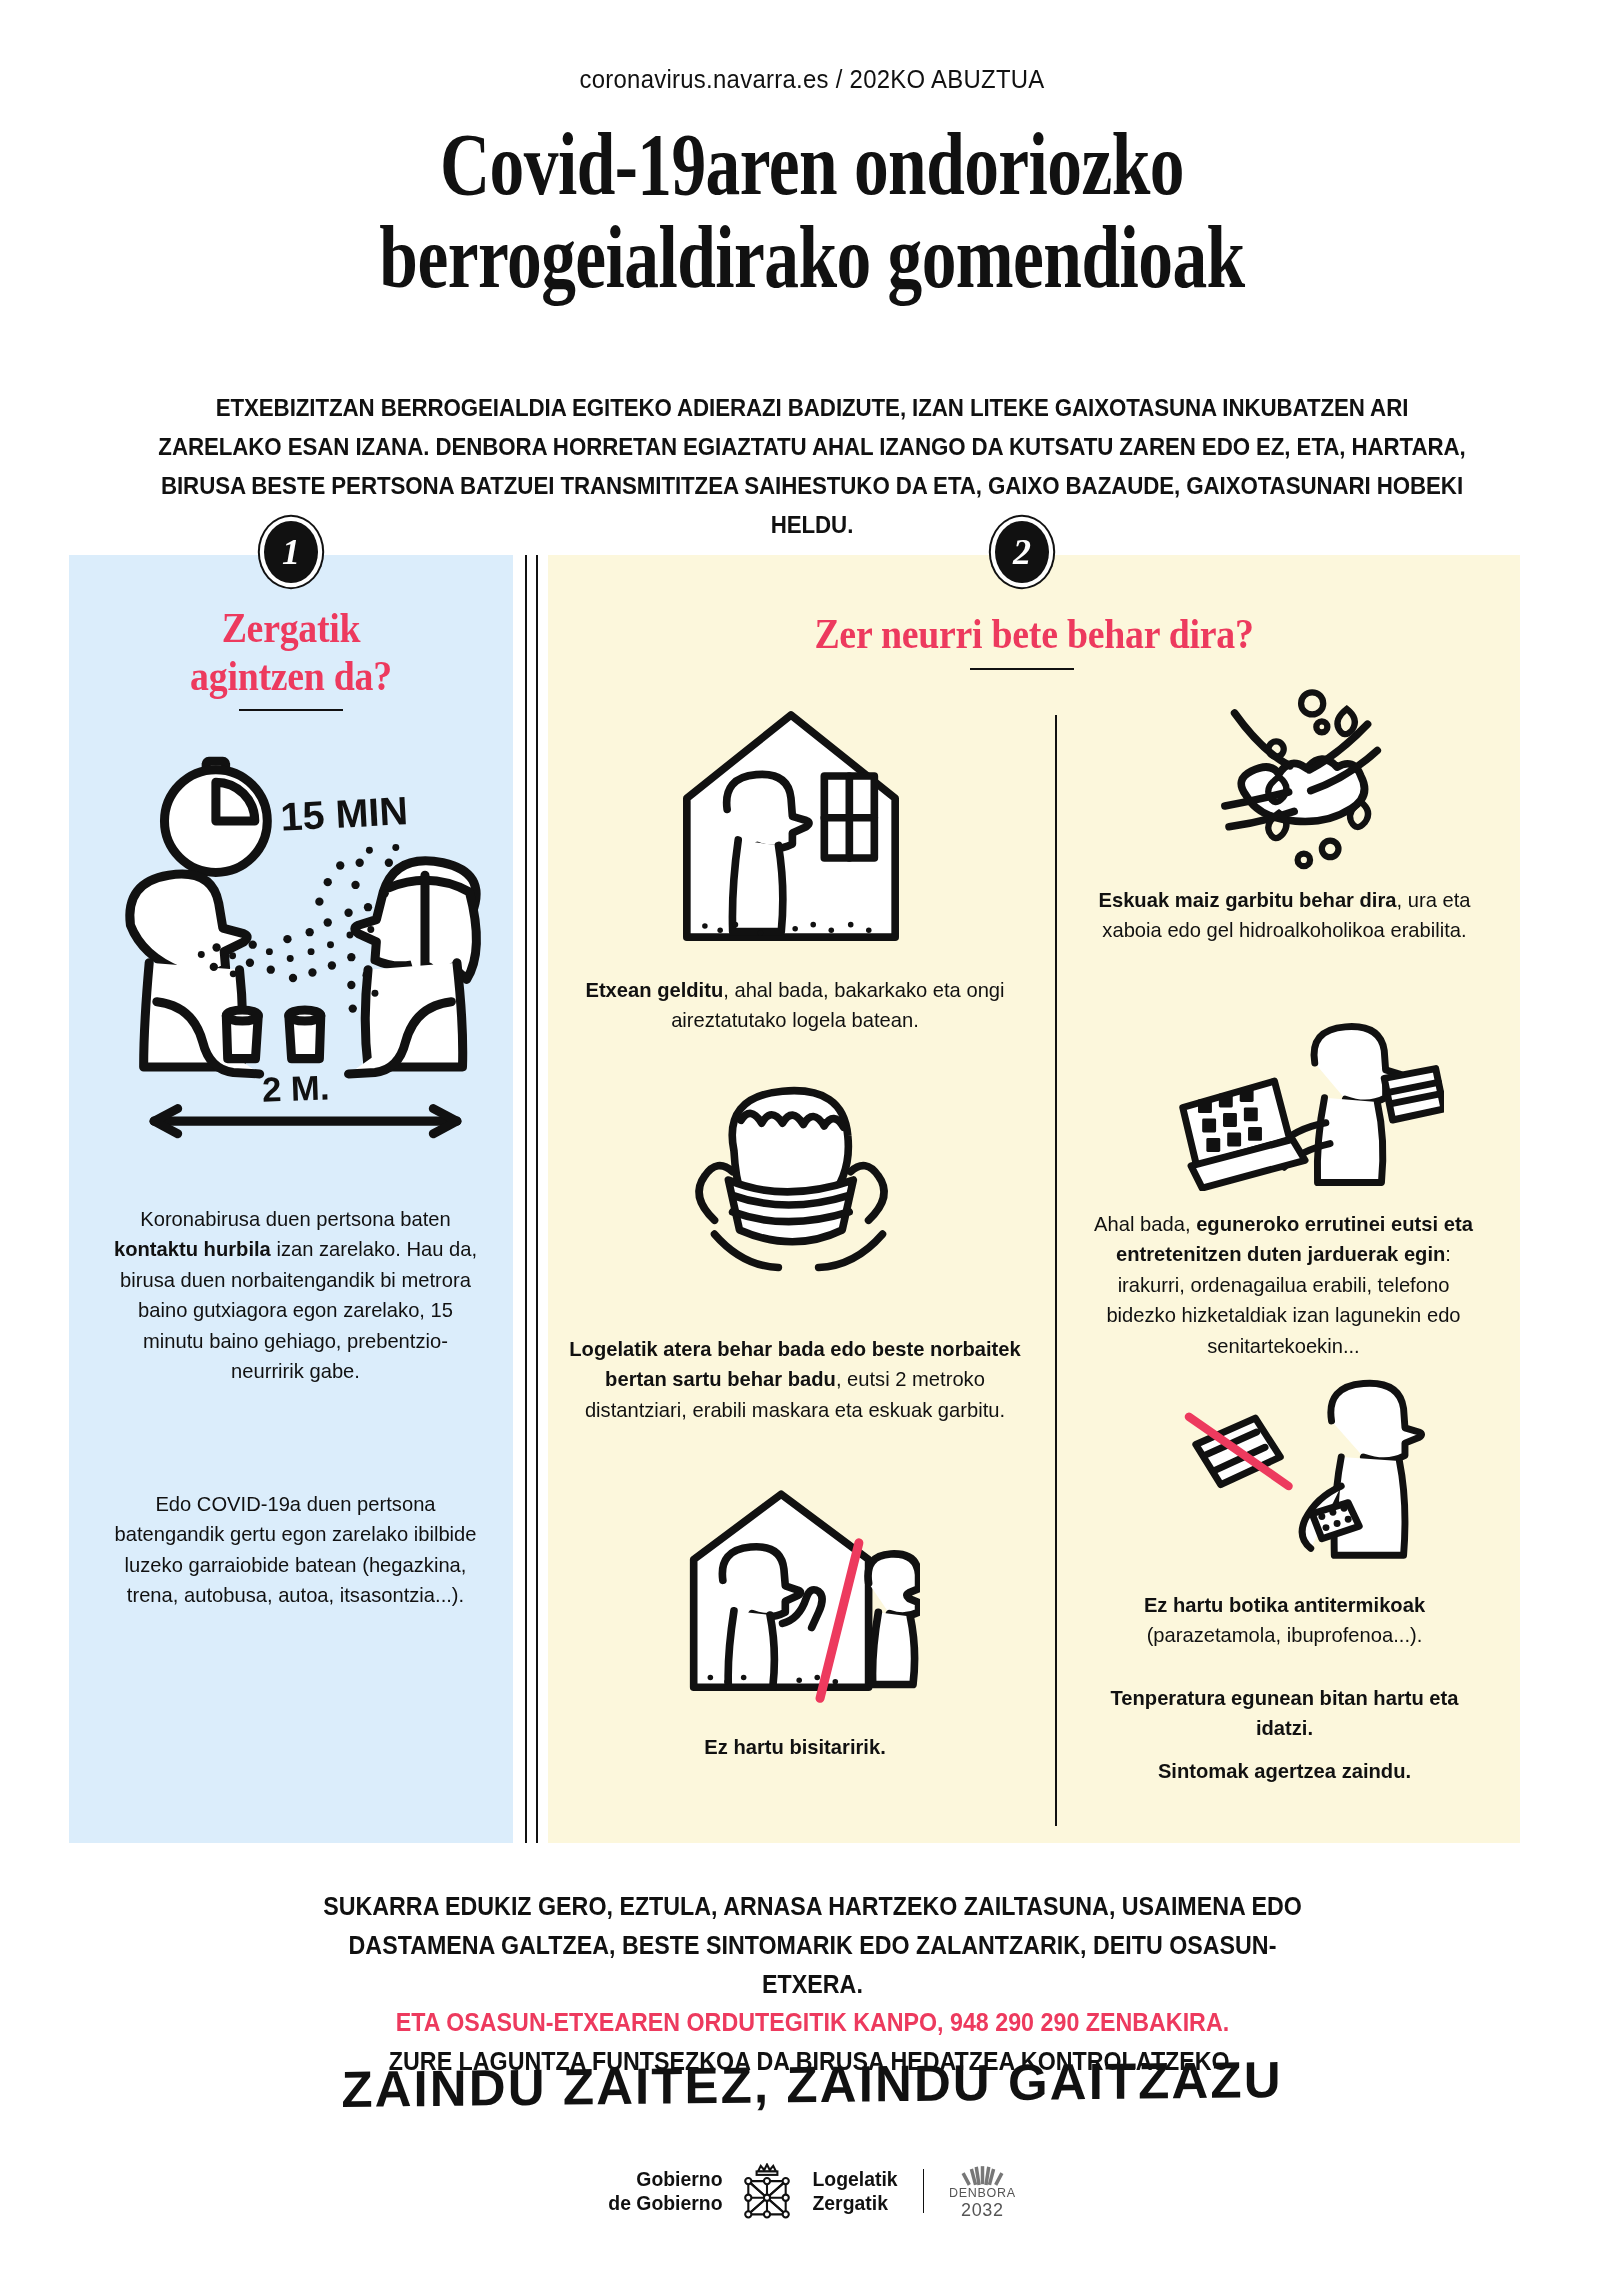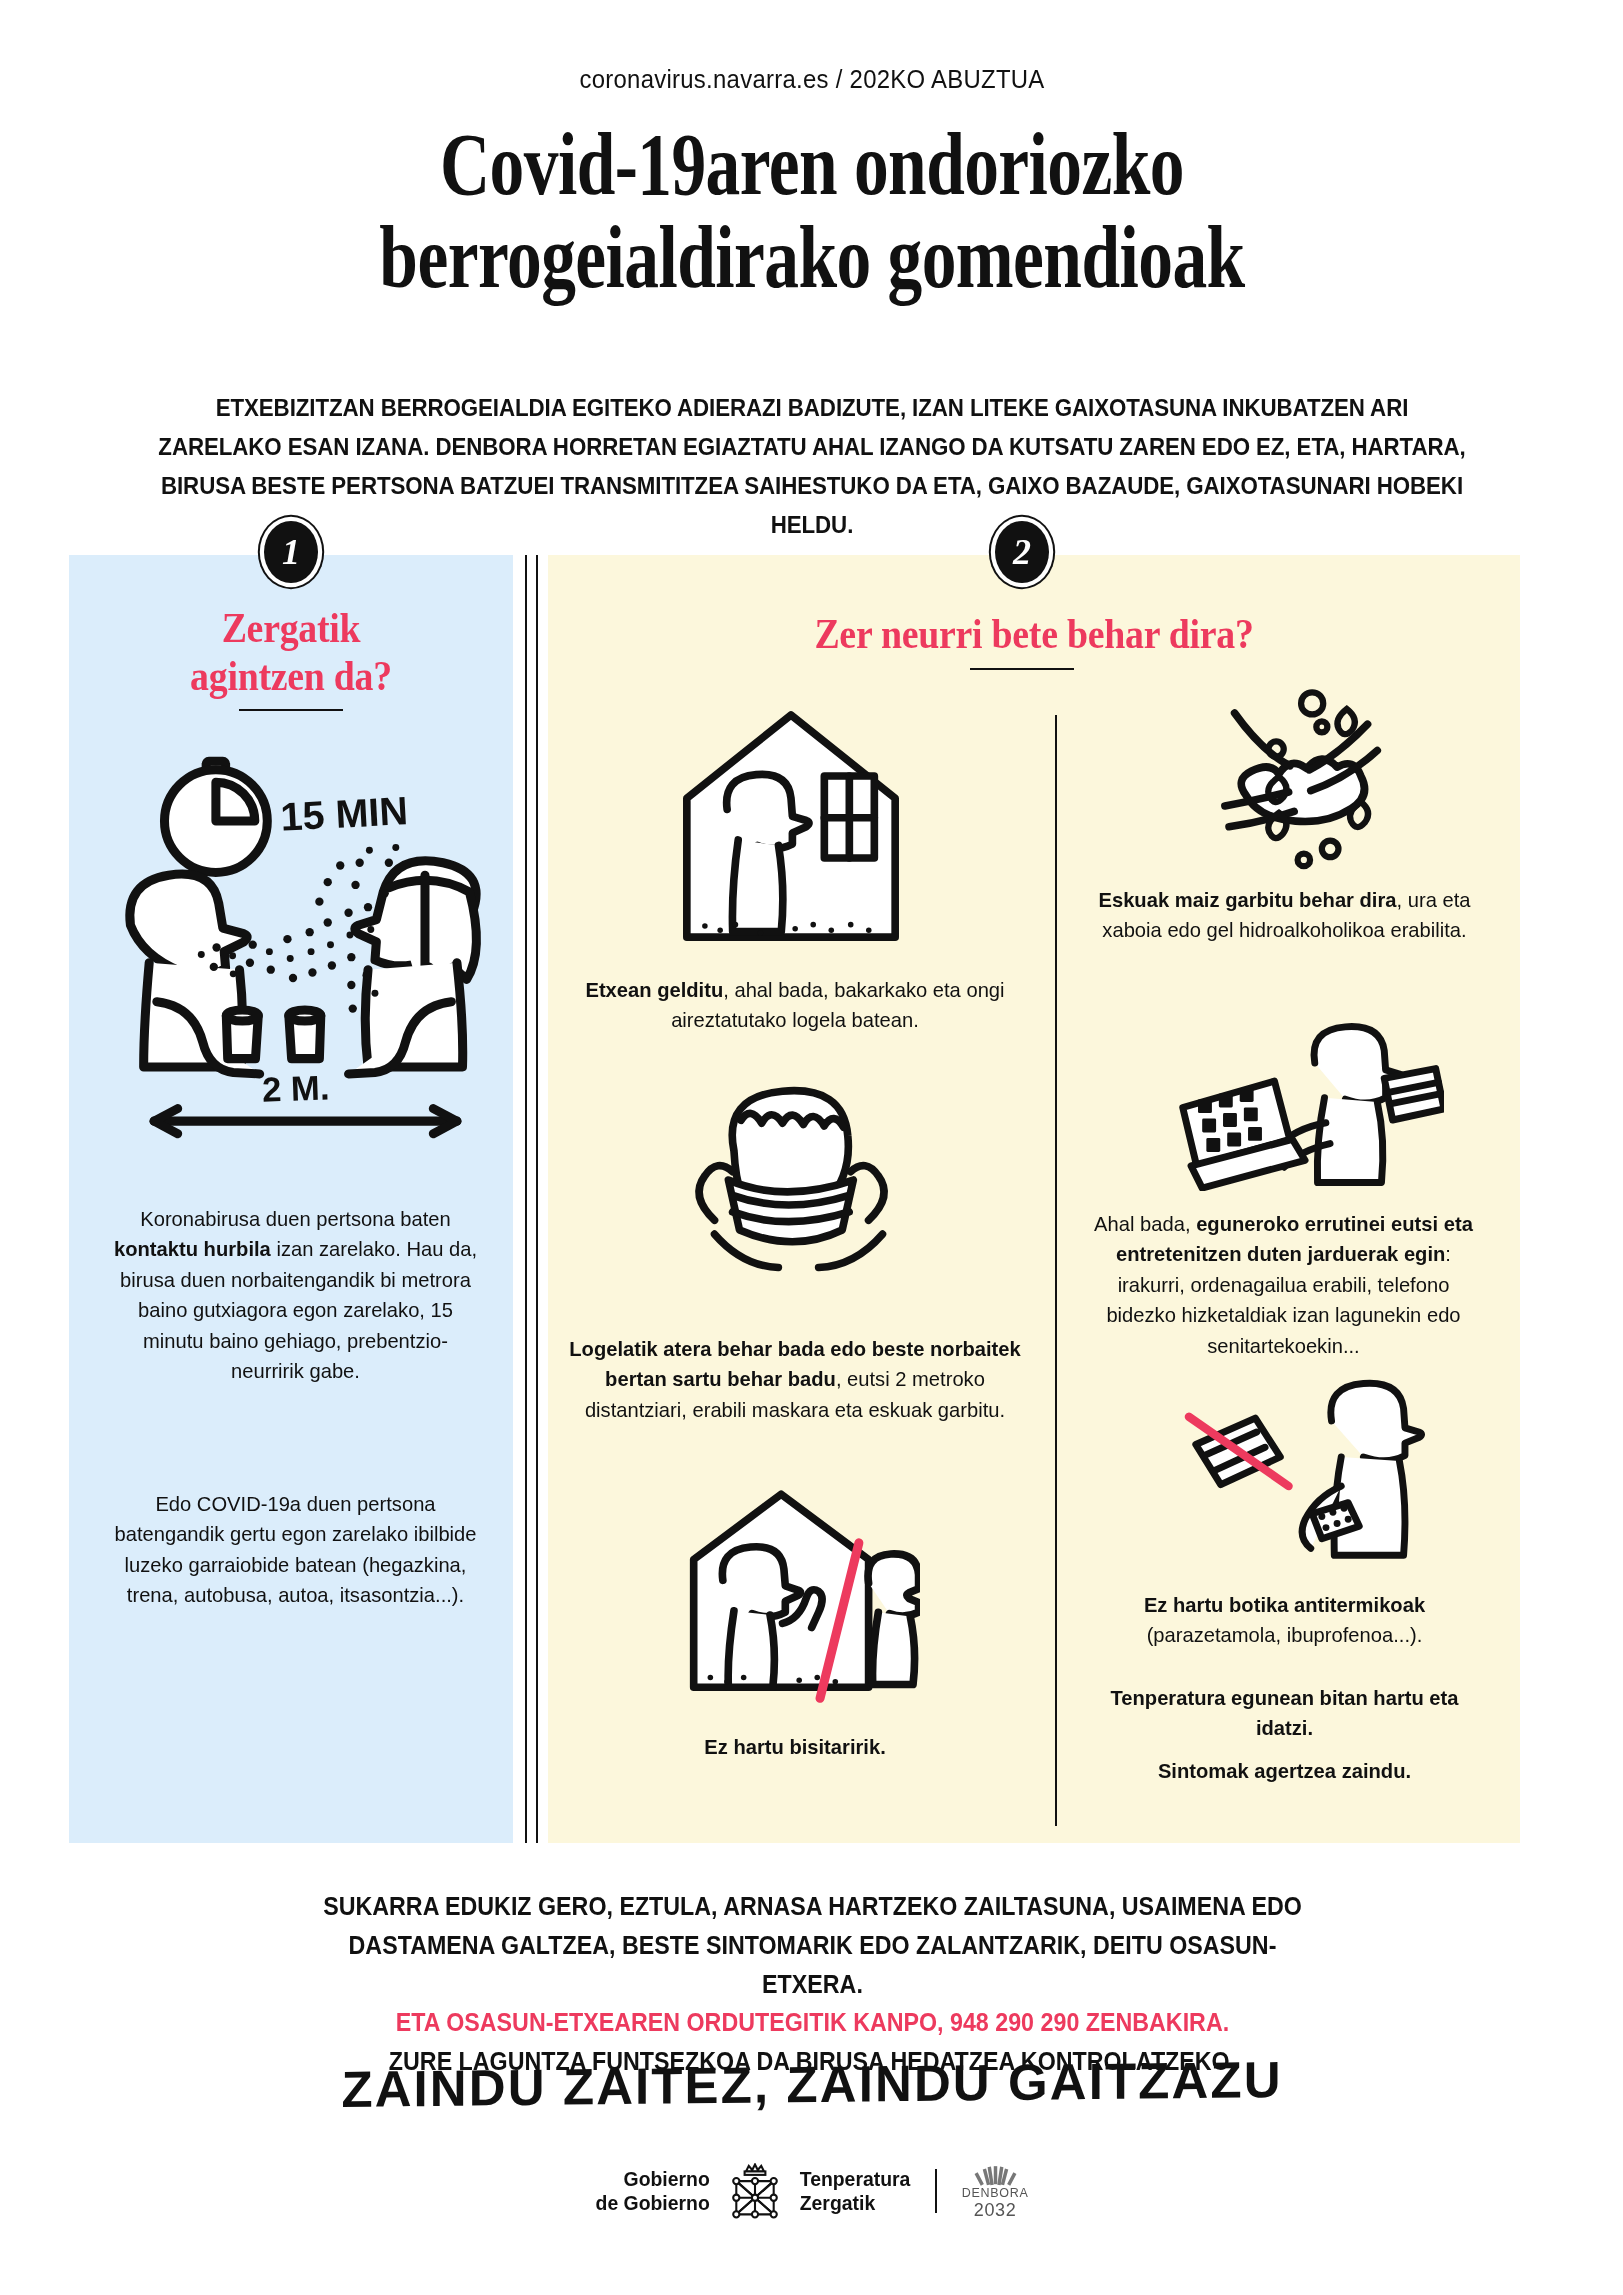--- a/index.html
+++ b/index.html
@@ -446,21 +446,21 @@
           <circle cx="12" cy="50" r="4.5"></circle>
             <circle cx="39" cy="50" r="4.5"></circle>
             <circle cx="66" cy="50" r="4.5"></circle>
           <circle cx="12" cy="74" r="4.5"></circle>
             <circle cx="39" cy="74" r="4.5"></circle>
             <circle cx="66" cy="74" r="4.5"></circle>
         </g>
       </svg>
     </span>
     <div class="gov-text2">
-      <div>Tenperatura</div>
+      <div>Logelatik</div>
       <div>Zergatik</div>
     </div>
     <div class="vbar"></div>
     <div class="agenda">
       <span>
         <svg width="43" height="23.6" viewBox="0 0 62 34">
           <g stroke="#777" stroke-width="5" stroke-linecap="butt">
             <line x1="31" y1="32" x2="31" y2="6"></line>
             <line x1="21" y1="33" x2="15" y2="10"></line>
             <line x1="41" y1="33" x2="47" y2="10"></line>

